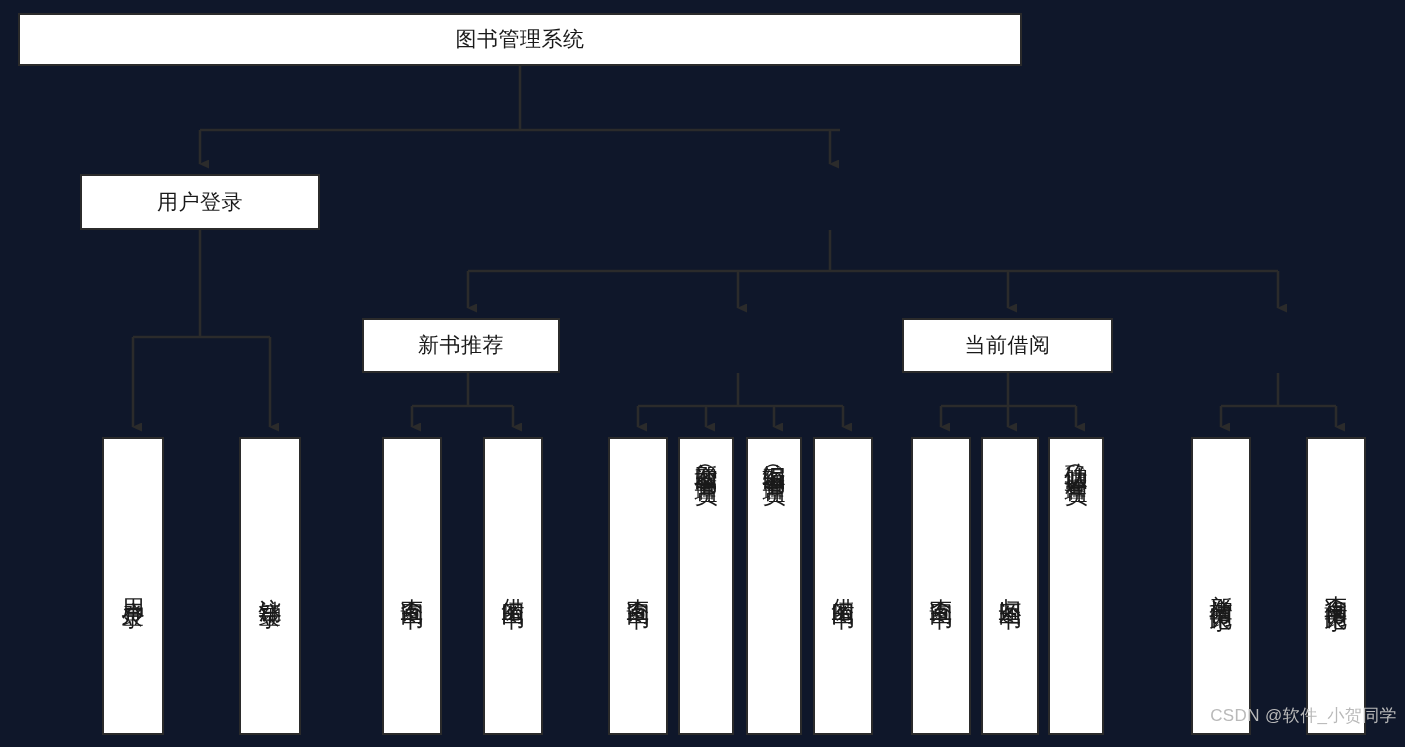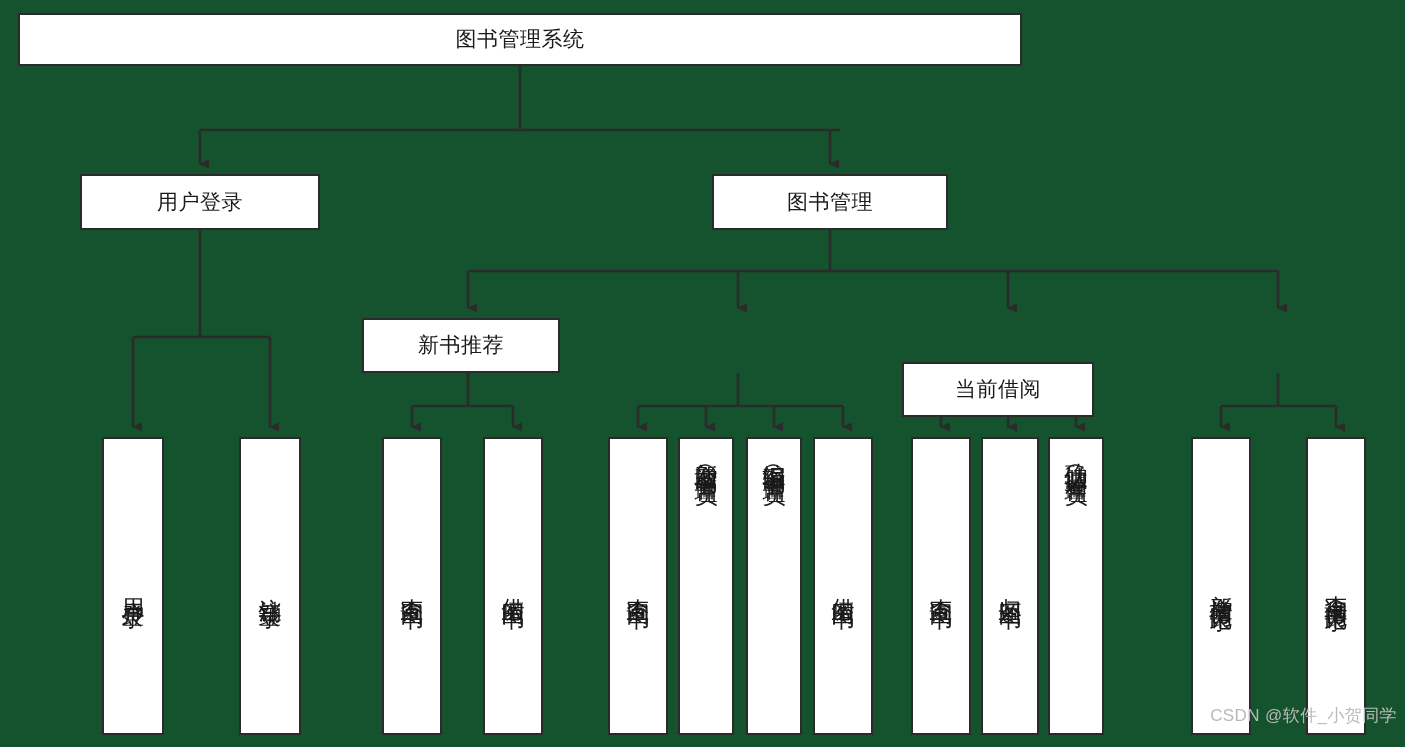--- a/index.html
+++ b/index.html
@@ -11,21 +11,21 @@
   body {
     width: 1405px;
     height: 747px;
     overflow: hidden;
     font-family: "DejaVu Sans", "Liberation Sans", sans-serif;
   }
   #diagram-root {
     position: relative;
     width: 1405px;
     height: 747px;
-    background: #14532d;
+    background: #0f172a;
   }
   svg.connectors {
     position: absolute;
     left: 0;
     top: 0;
     width: 1405px;
     height: 747px;
     pointer-events: none;
   }
   .node {
@@ -133,28 +133,25 @@
     </g>
   </svg>
 
   <div class="node horiz" style="left:18px; top:13px; width:1004px; height:53px;">
     <span class="node-label">图书管理系统</span>
   </div>
 
   <div class="node horiz" style="left:80px; top:174px; width:240px; height:56px;">
     <span class="node-label">用户登录</span>
   </div>
-  <div class="node horiz" style="left:712px; top:174px; width:236px; height:56px;">
-    <span class="node-label">图书管理</span>
-  </div>
 
   <div class="node horiz" style="left:362px; top:318px; width:198px; height:55px;">
     <span class="node-label">新书推荐</span>
   </div>
-  <div class="node horiz" style="left:902px; top:318px; width:192px; height:55px;margin-top:44px;">
+  <div class="node horiz" style="left:902px; top:318px; width:211px; height:55px;">
     <span class="node-label">当前借阅</span>
   </div>
 
   <div class="node vert centered" style="left:102px; top:437px; width:62px; height:298px;">
     <span class="node-label">用户登录</span>
   </div>
   <div class="node vert centered" style="left:239px; top:437px; width:62px; height:298px;">
     <span class="node-label">注销登录</span>
   </div>
 

